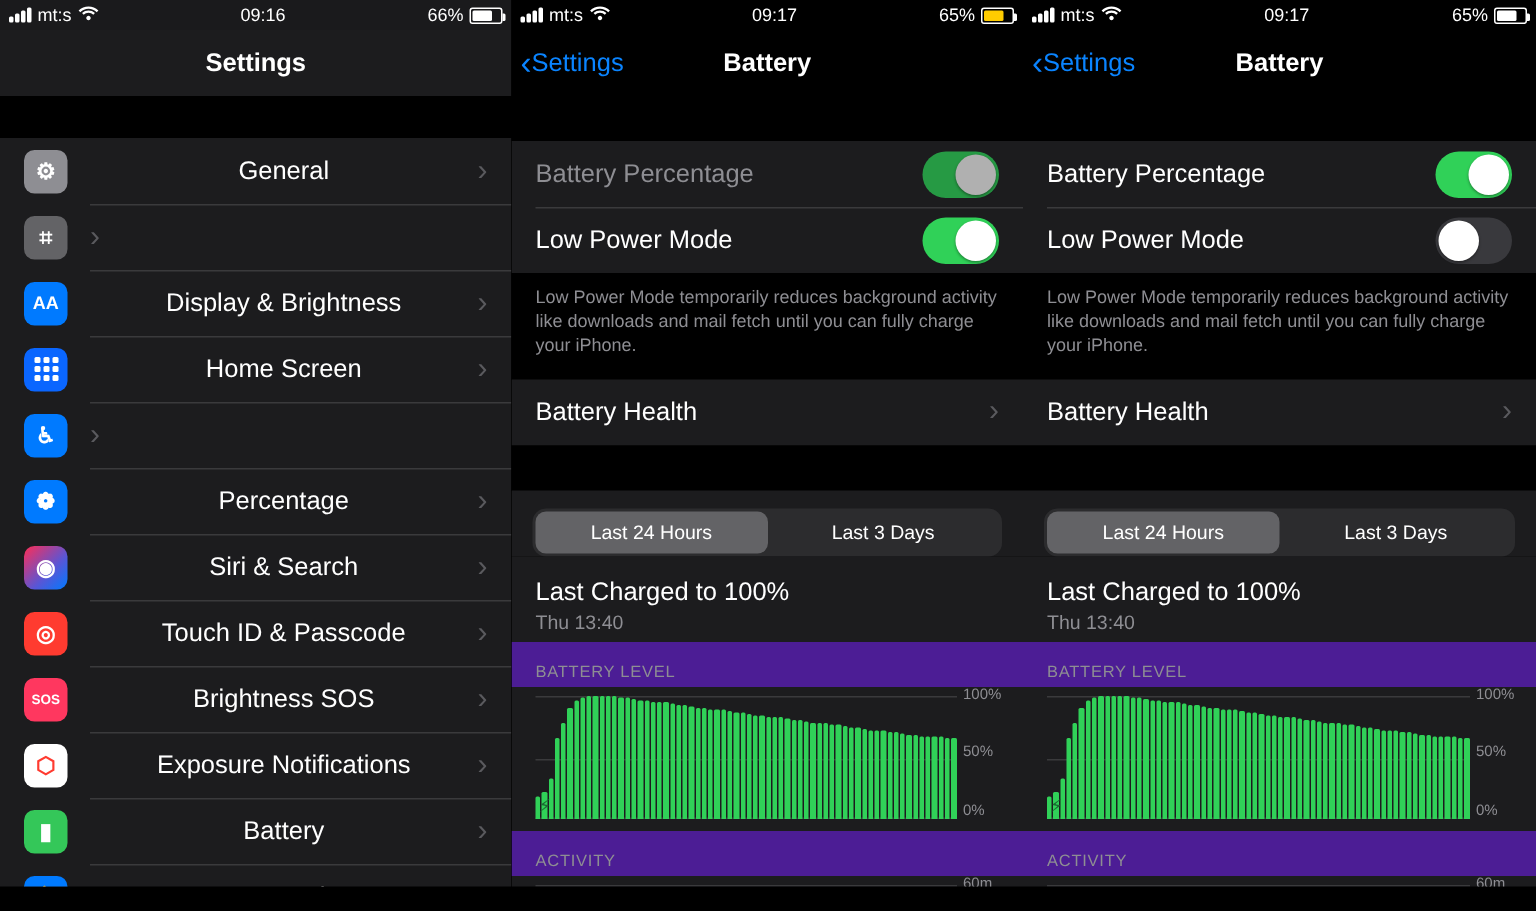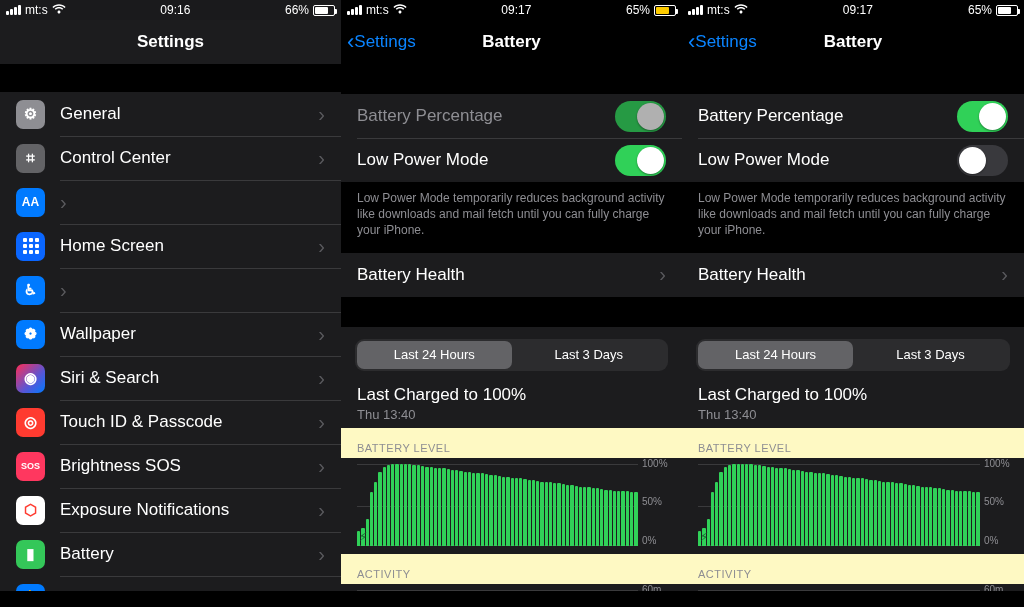--- a/index.html
+++ b/index.html
@@ -30,21 +30,21 @@
   .nav.dim { background:#1c1c1e; }
   .nav .title { color:#fff; font-size:17px; font-weight:600; }
   .nav .back { position:absolute; left:6px; top:0; bottom:0; display:flex; align-items:center; color:#0a84ff; font-size:17px; gap:2px; }
   .nav .back .chev { font-size:22px; line-height:1; margin-right:-2px; }
 
   
   .group { margin-top: 28px; background:#1c1c1e; }
   .row { display:flex; align-items:center; height:44px; padding:0 16px; position:relative; }
   .row + .row::before { content:""; position:absolute; left:60px; right:0; top:0; height:0.5px; background:#3a3a3c; }
   .icon { width:29px; height:29px; border-radius:7px; margin-right:15px; display:flex; align-items:center; justify-content:center; font-size:15px; font-weight:700; color:#fff; flex:0 0 auto; }
-  .label { flex:1; color:#fff; font-size:17px; }
+  .label { flex:1; color:#fff; font-size:17px;text-align:center; }
   .chevron { color:#5a5a5e; font-size:20px; }
 
   
   .ic-gray{background:#8e8e93}.ic-gray2{background:#636366}.ic-blue{background:#007aff}.ic-blueA{background:#0a66ff}
   .ic-red{background:#ff3b30}.ic-redO{background:#ff375f}.ic-green{background:#34c759}.ic-white{background:#fff}
   .ic-grad{background:linear-gradient(135deg,#ff2d55 0%,#5856d6 60%,#007aff 100%)}
 
   
   .spacer-sm{height:30px}
   .bgroup{background:#1c1c1e}
@@ -62,21 +62,21 @@
   .spacer-md{height:30px;background:#000}
 
   
   .segwrap{padding:12px 14px 0 14px;background:#1c1c1e}
   .seg{display:flex;background:#2c2c2e;border-radius:9px;padding:2px;height:32px}
   .seg .segitem{flex:1;display:flex;align-items:center;justify-content:center;color:#fff;font-size:13px;border-radius:7px}
   .seg .segitem.sel{background:#636366}
   .bigblock{padding:14px 16px 6px 16px;background:#1c1c1e}
   .big{color:#fff;font-size:17px}
   .sub{color:#8e8e93;font-size:13px;margin-top:2px}
-  .sec-title{color:#8e8e93;font-size:11px;letter-spacing:0.5px;padding:14px 16px 4px 16px;background:#fef9c3;text-transform:uppercase}
+  .sec-title{color:#8e8e93;font-size:11px;letter-spacing:0.5px;padding:14px 16px 4px 16px;background:#4c1d95;text-transform:uppercase}
 
   
   .chart{background:#1c1c1e;position:relative;height:96px;padding:4px 40px 8px 16px}
   .chart .axis{position:absolute;right:6px;top:0;bottom:8px;width:34px;display:flex;flex-direction:column;justify-content:space-between;color:#8e8e93;font-size:10px;text-align:left}
   .chart .bars{position:absolute;left:16px;right:44px;top:6px;bottom:8px;display:flex;align-items:flex-end;gap:1px}
   .chart .bars i{display:block;flex:1;background:#30d158;border-radius:1px 1px 0 0}
   .chart .bolt{position:absolute;left:18px;bottom:10px;color:#1a6b32;font-size:12px}
   .chart.activity{height:60px}
   .chart.activity .bars i{background:#0a84ff}
   .chart .grid{position:absolute;left:16px;right:44px;height:0.5px;background:#3a3a3c}
@@ -119,25 +119,25 @@
     </div>
 
     <div class="group" id="settings-list">
         <div class="row">
           <div class="icon ic-gray">⚙︎</div>
           <div class="label">General</div>
           <div class="chevron">›</div>
         </div>
         <div class="row">
           <div class="icon ic-gray2">⌗</div>
-          <div class="label">Control Center</div>
           <div class="chevron">›</div>
         </div>
         <div class="row">
           <div class="icon ic-blue" style="font-size: 12px; font-weight: 700;">AA</div>
+          <div class="label">Display &amp; Brightness</div>
           <div class="chevron">›</div>
         </div>
         <div class="row">
           <div class="icon ic-blueA">
             <div class="dots">
               <i></i>
               <i></i>
               <i></i>
               <i></i>
               <i></i>
@@ -149,21 +149,21 @@
           </div>
           <div class="label">Home Screen</div>
           <div class="chevron">›</div>
         </div>
         <div class="row">
           <div class="icon ic-blue">♿︎</div>
           <div class="chevron">›</div>
         </div>
         <div class="row">
           <div class="icon ic-blue">❁</div>
-          <div class="label">Wallpaper</div>
+          <div class="label">Percentage</div>
           <div class="chevron">›</div>
         </div>
         <div class="row">
           <div class="icon ic-grad">◉</div>
           <div class="label">Siri &amp; Search</div>
           <div class="chevron">›</div>
         </div>
         <div class="row">
           <div class="icon ic-red">◎</div>
           <div class="label">Touch ID &amp; Passcode</div>

